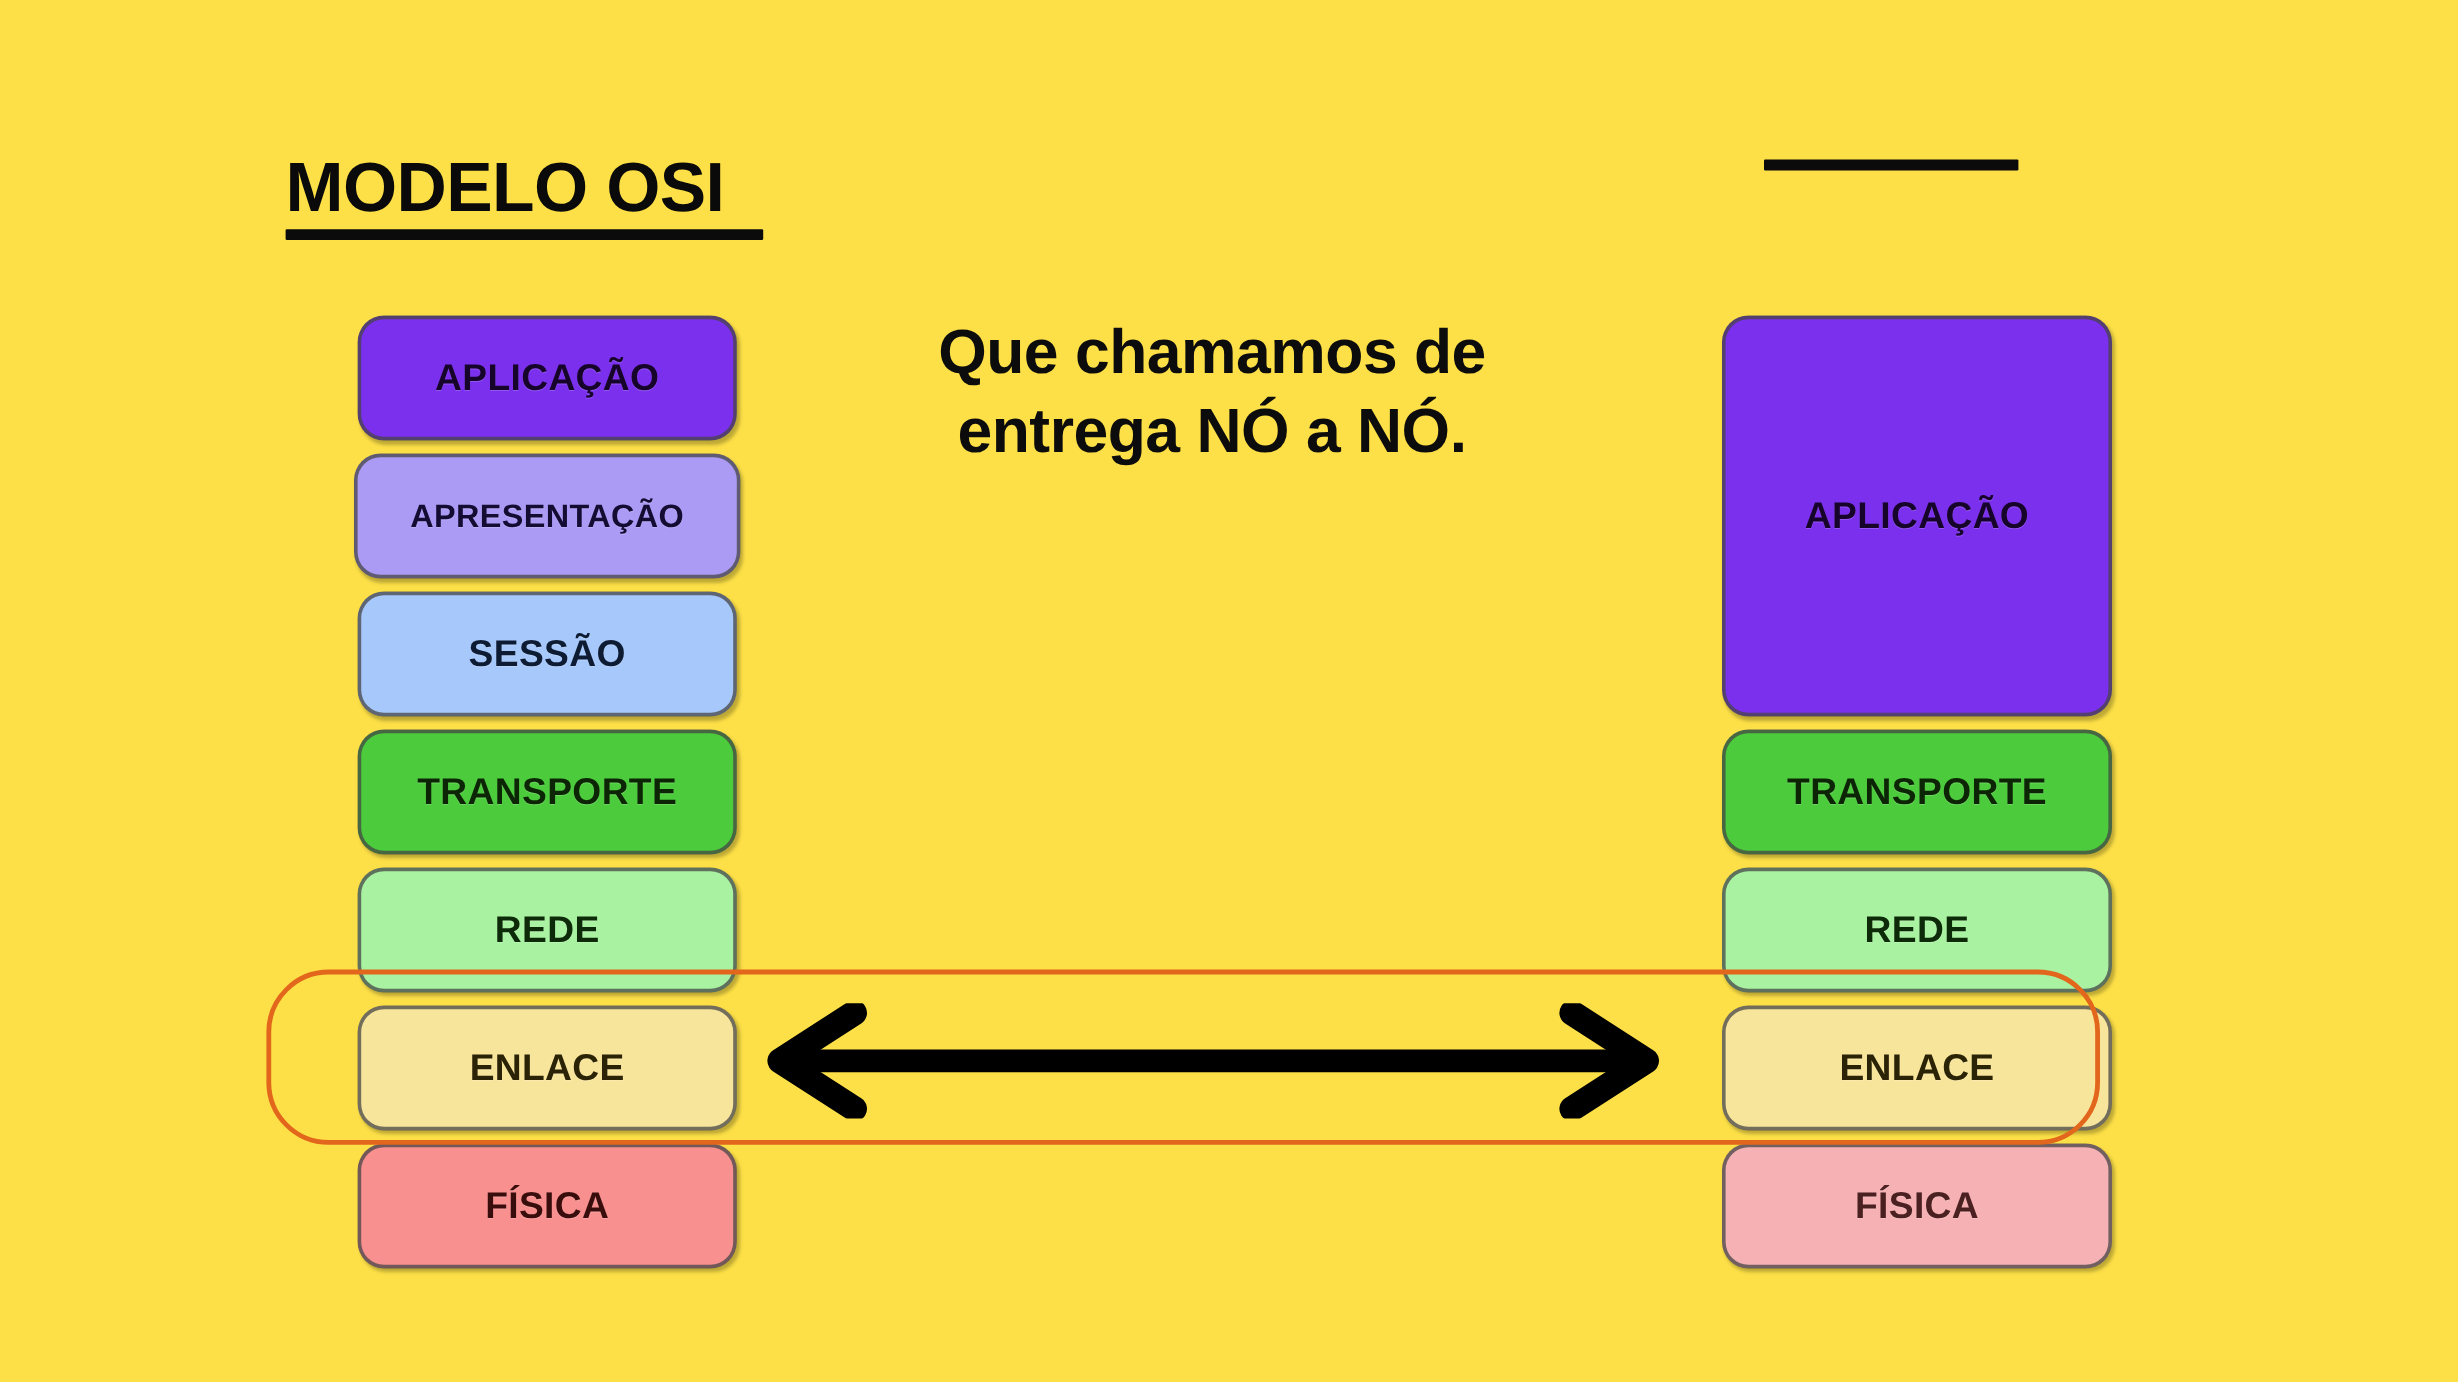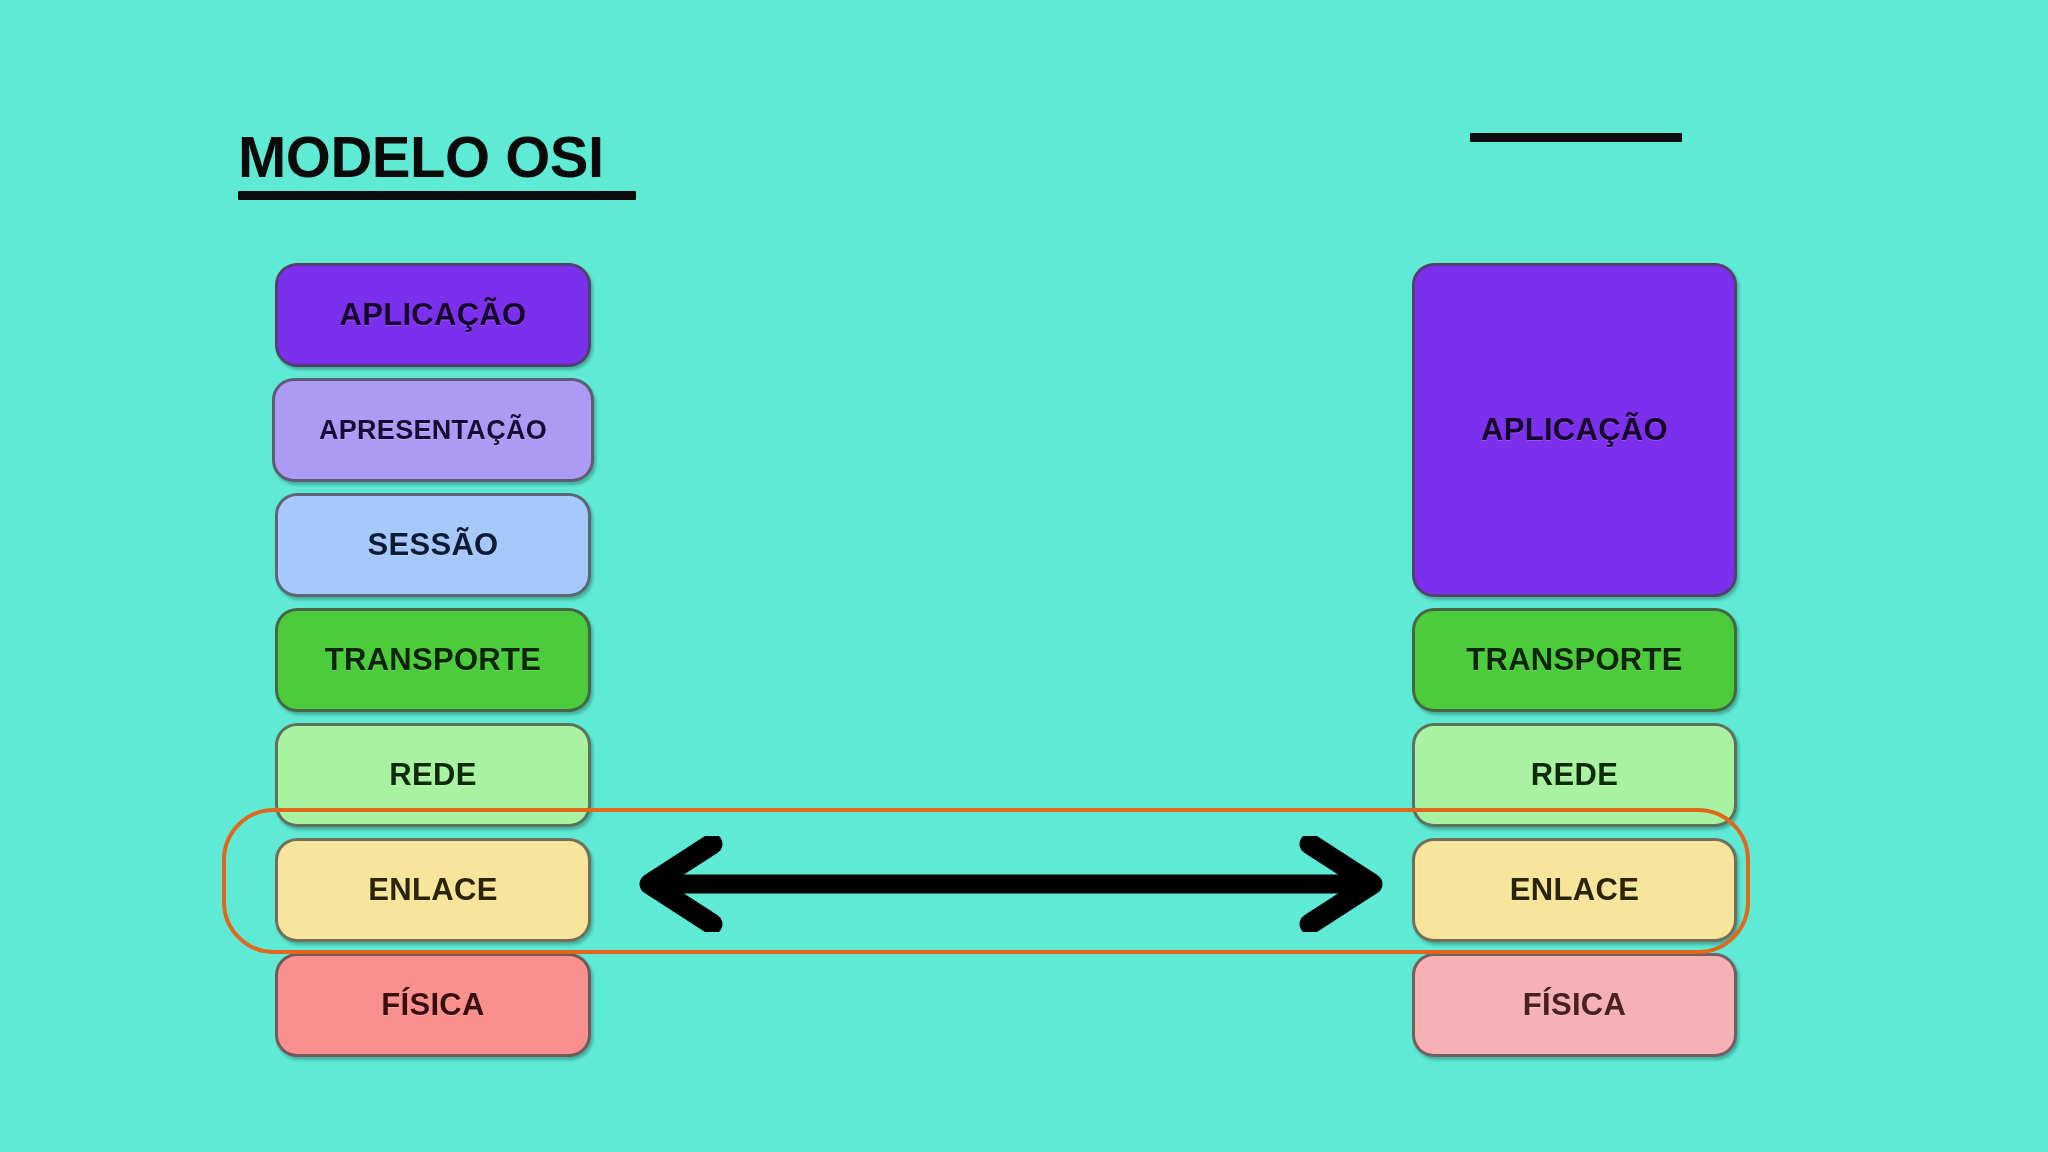--- a/index.html
+++ b/index.html
@@ -12,21 +12,21 @@
     height: 1152px;
     overflow: hidden;
     font-family: "Liberation Sans", sans-serif;
     position: relative;
   }
   #stage {
     position: absolute;
     left: 0; top: 0;
     width: 2048px;
     height: 1152px;
-    background: #5eead4;
+    background: #fde047;
   }
 
   
   .col-title {
     position: absolute;
     font-weight: bold;
     color: #0a0a0a;
     letter-spacing: -0.5px;
     white-space: nowrap;
     line-height: 1;
@@ -55,20 +55,21 @@
   
   .layer {
     position: absolute;
     box-sizing: border-box;
     border-radius: 22px;
     border: 3px solid rgba(70,70,70,0.75);
     display: flex;
     align-items: center;
     justify-content: center;
     box-shadow: 2px 3px 3px rgba(0,0,0,0.25);
+    margin-left: 23px;
   }
   .layer .lbl {
     font-weight: bold;
     font-size: 31px;
     letter-spacing: 0.3px;
     color: #14051f;
     white-space: nowrap;
     text-shadow: 0 1px 0 rgba(255,255,255,0.18);
   }
 
@@ -172,14 +173,18 @@
   </div>
 
   <div id="highlight" style="left: 222px; top: 808px; width: 1528px; height: 146px; border-color: rgb(226, 102, 27);"></div>
 
   <svg id="arrow" viewBox="0 0 790 96">
     <line x1="46" y1="48" x2="744" y2="48" stroke="#000000" stroke-width="19" stroke-linecap="butt"></line>
     <polyline points="96,8 34,48 96,88" fill="none" stroke="#000000" stroke-width="21" stroke-linecap="round" stroke-linejoin="round"></polyline>
     <polyline points="694,8 756,48 694,88" fill="none" stroke="#000000" stroke-width="21" stroke-linecap="round" stroke-linejoin="round"></polyline>
   </svg>
 
+  <div id="caption">
+    <span class="line">Que chamamos de</span>
+    <span class="line">entrega NÓ a NÓ.</span>
+  </div>
 
 </div>
 
 </body></html>

